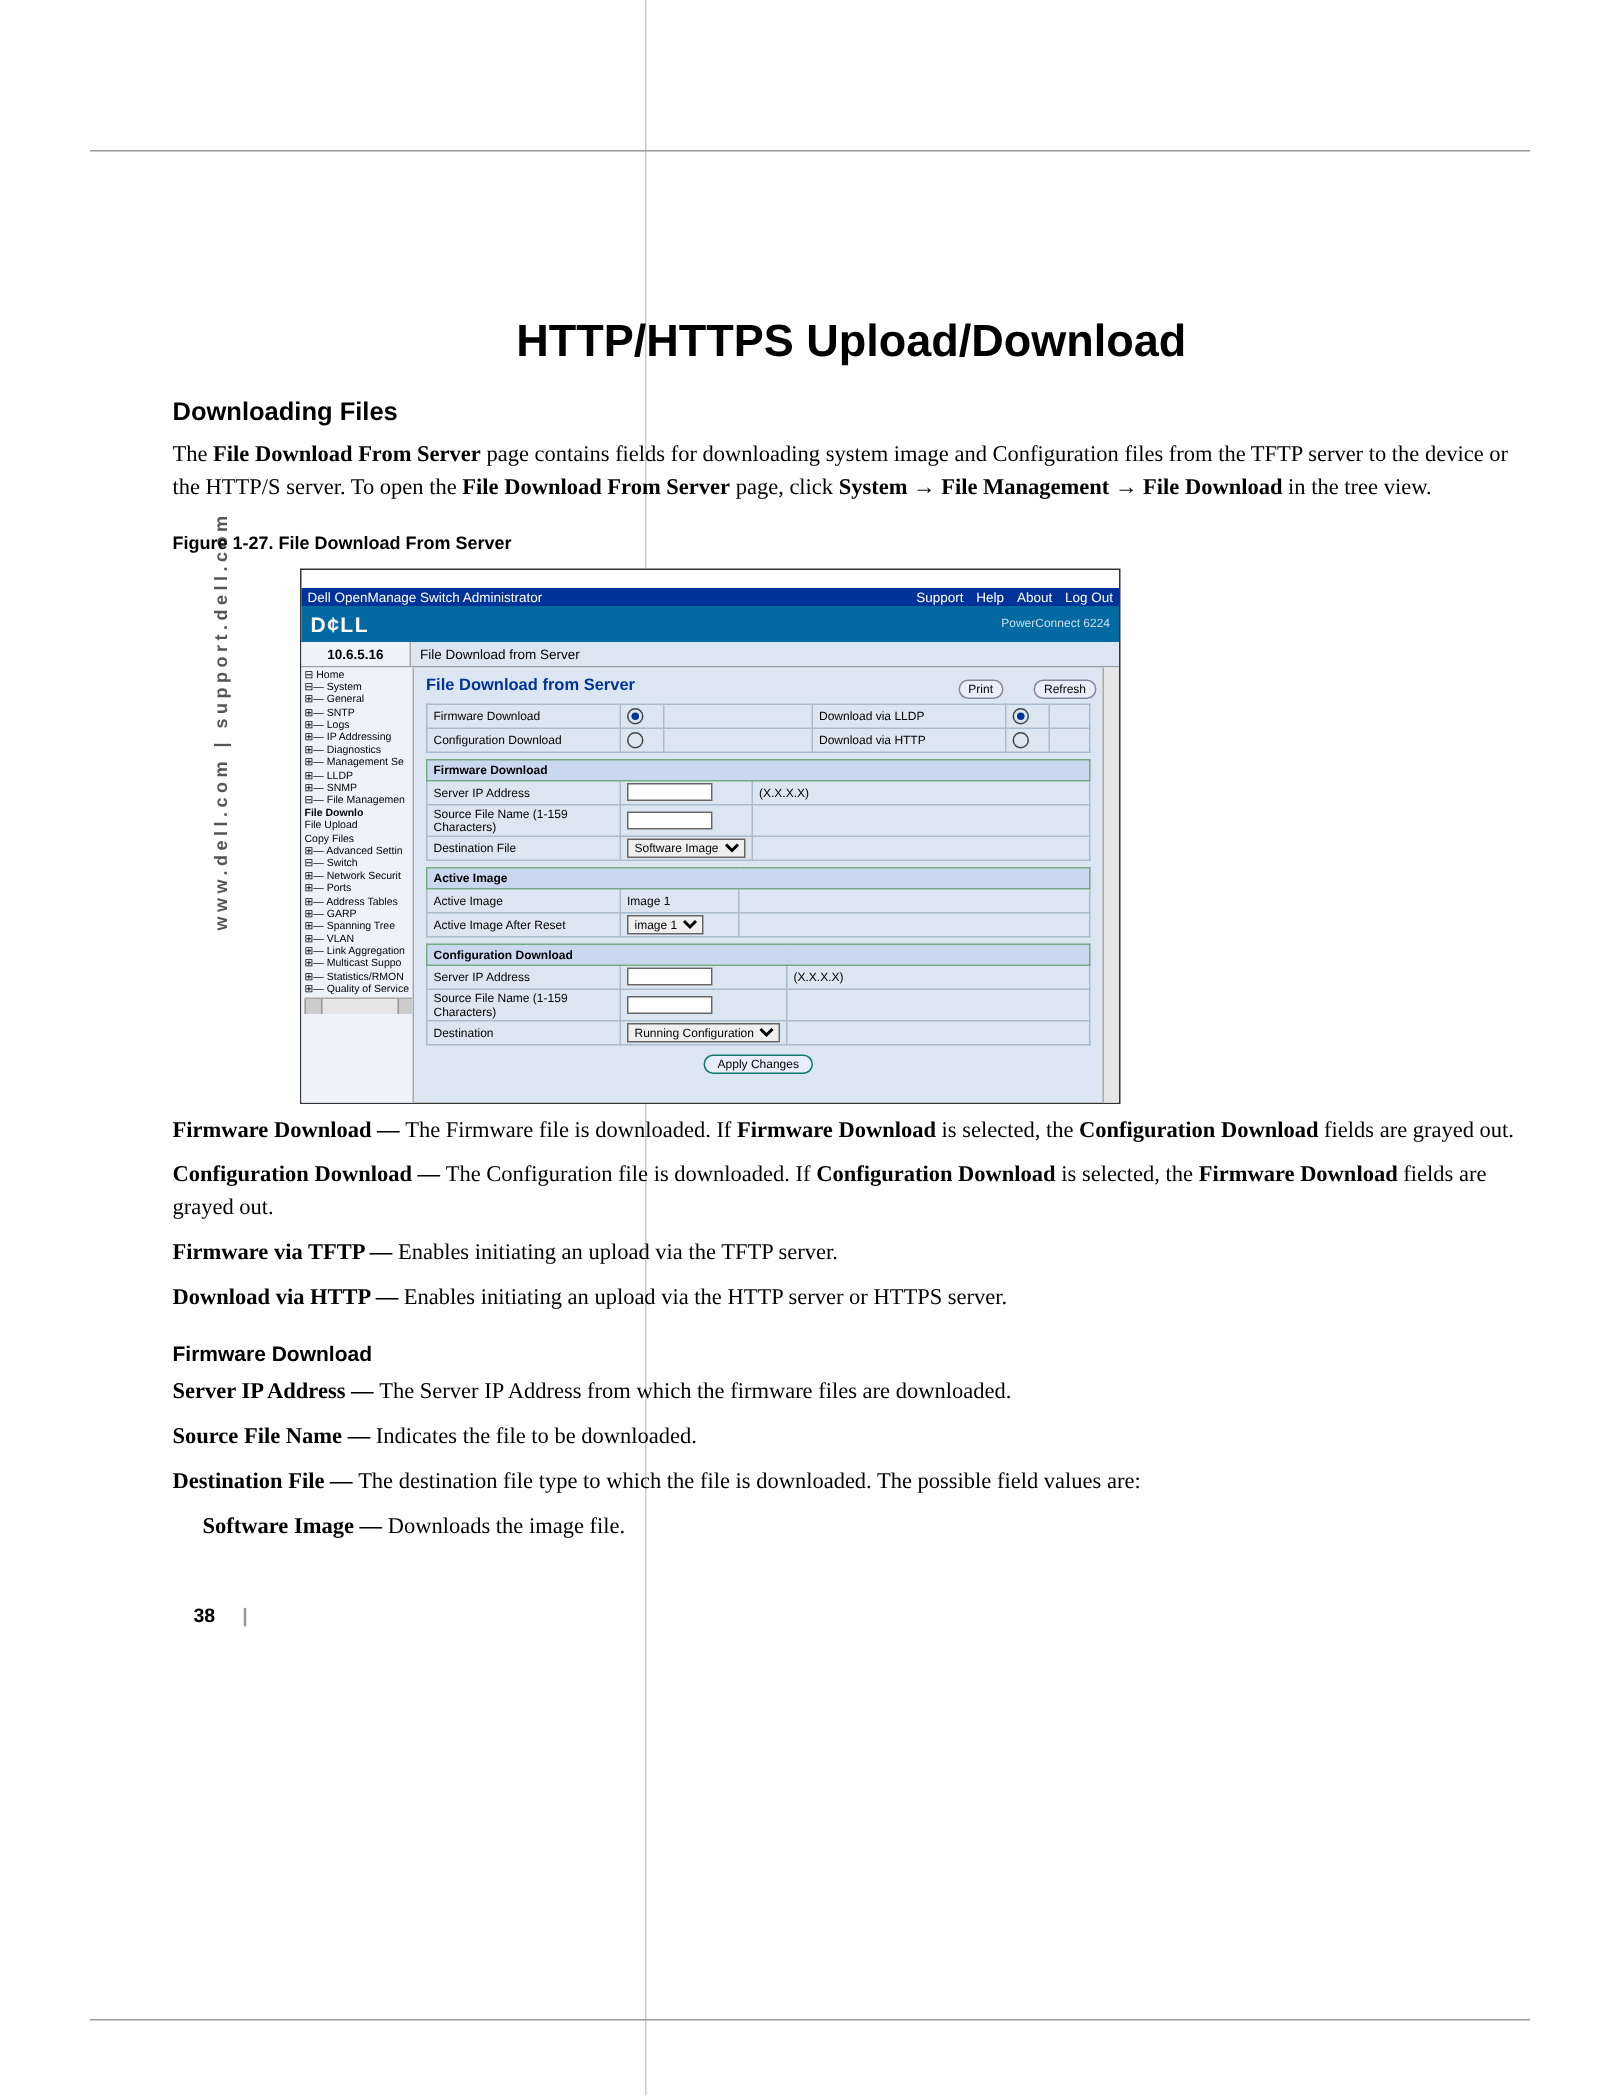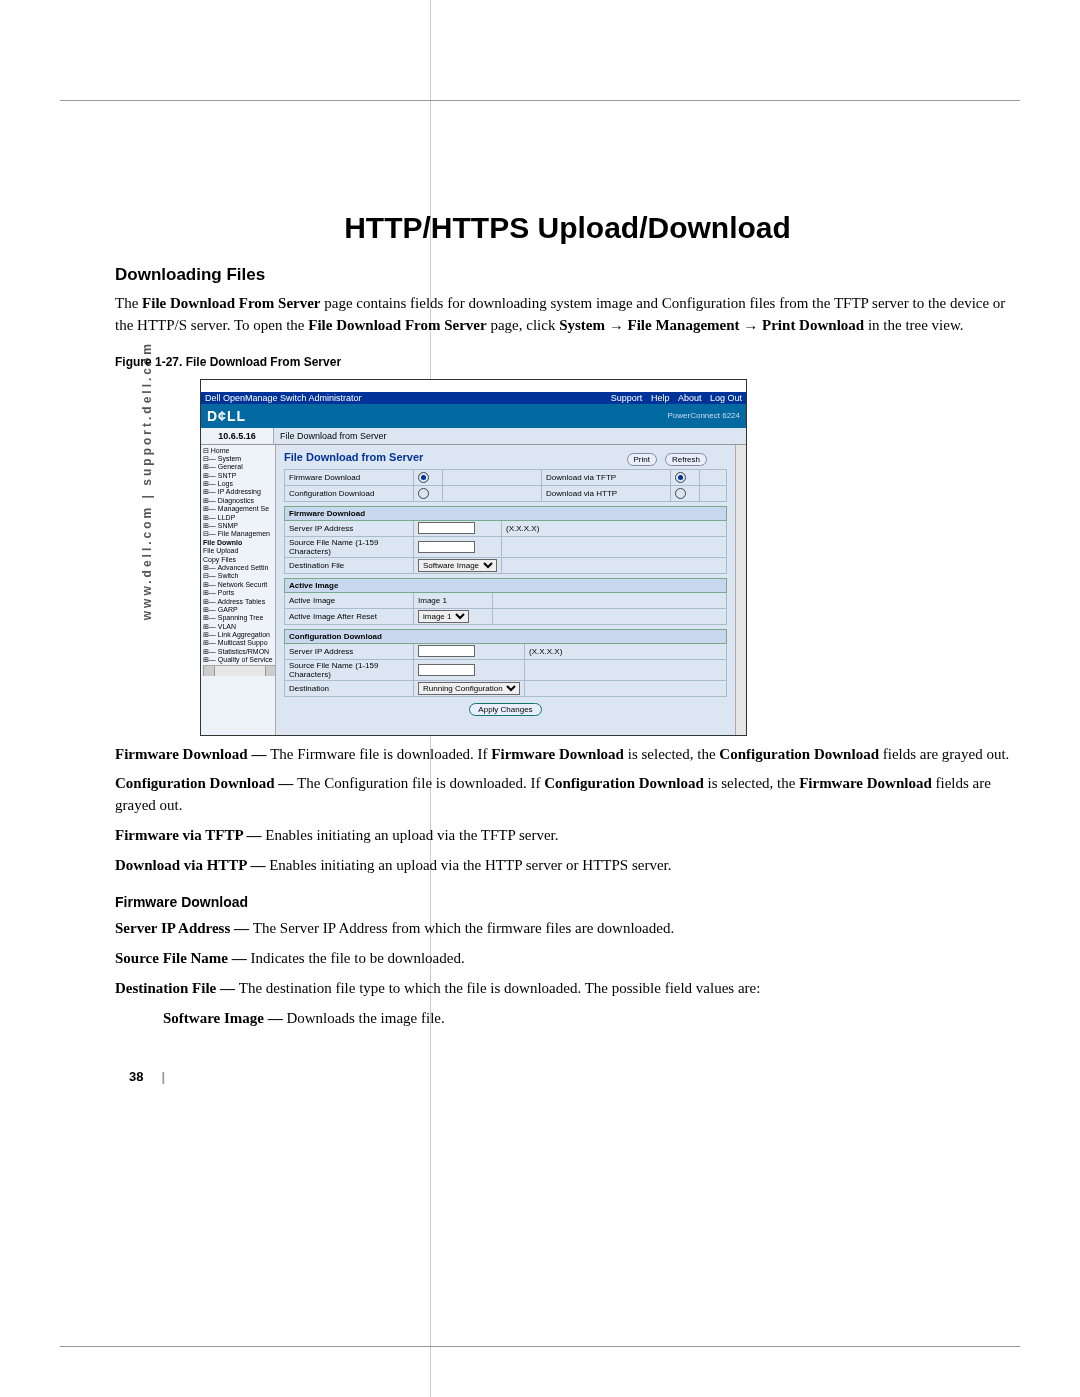--- a/index.html
+++ b/index.html
@@ -72,21 +72,21 @@
     line-height: 1.45;
     margin: 8px 0;
   }
   .figcap {
     font-family: Arial, sans-serif;
     font-size: 12px;
     font-weight: bold;
     margin: 18px 0 10px 0;
   }
   .indent {
-    margin-left: 48px;
+    margin-left: 20px;
   }
   .pagenum {
     font-family: Arial, sans-serif;
     font-weight: bold;
     font-size: 13px;
     margin-top: 40px;
     margin-left: 14px;
   }
   .pagenum .bar {
     color: #999;
@@ -165,24 +165,24 @@
     position: relative;
   }
   .shot-main .page-title {
     color: #003399;
     font-weight: bold;
     font-size: 11px;
     margin-bottom: 6px;
   }
   .shot-main .pr {
     position: absolute;
-    right: 28px;
+    right: 4px;
     top: 8px;
     display: flex;
-    gap: 8px;
+    gap: 20px;
   }
   .shot-main .pr .btn {
     background: #e8eefb;
     border: 1px solid #889;
     border-radius: 8px;
     padding: 1px 6px;
     font-size: 8px;
   }
   .shot-main table {
     width: 100%;
@@ -241,21 +241,21 @@
 <div class="vdiv"></div>
 
 <div class="page">
   <div class="sidetext">www.dell.com | support.dell.com</div>
 
   <div class="content">
     <h1>HTTP/HTTPS Upload/Download</h1>
     <h2>Downloading Files</h2>
 
     <p class="para">
-      <span>The </span><b>File Download From Server</b><span> page contains fields for downloading system image and Configuration files from the TFTP server to the device or the HTTP/S server. To open the </span><b>File Download From Server</b><span> page, click </span><b>System</b><span> → </span><b>File Management</b><span> → </span><b>Print Download</b><span> in the tree view.</span>
+      <span>The </span><b>File Download From Server</b><span> page contains fields for downloading system image and Configuration files from the TFTP server to the device or the HTTP/S server. To open the </span><b>File Download From Server</b><span> page, click </span><b>System</b><span> → </span><b>File Management</b><span> → </span><b>File Download</b><span> in the tree view.</span>
     </p>
 
     <div class="figcap">Figure 1-27.    File Download From Server</div>
 
     <div class="shot">
       <div class="shot-titlebar">
         <span>Dell OpenManage Switch Administrator</span>
         <span class="links">
           <span>Support</span>
           <span>Help</span>
@@ -311,21 +311,21 @@
             <div class="btn">Print</div>
             <div class="btn">Refresh</div>
           </div>
 
           <table>
             <tbody>
                 <tr>
               <td class="lbl">Firmware Download</td>
               <td style="width:20px"><span class="radio on"></span></td>
               <td style="width:90px"></td>
-              <td class="lbl">Download via TFTP</td>
+              <td class="lbl">Download via LLDP</td>
               <td style="width:20px"><span class="radio on"></span></td>
               <td></td>
             </tr>
             <tr>
               <td class="lbl">Configuration Download</td>
               <td><span class="radio"></span></td>
               <td></td>
               <td class="lbl">Download via HTTP</td>
               <td><span class="radio"></span></td>
               <td></td>

